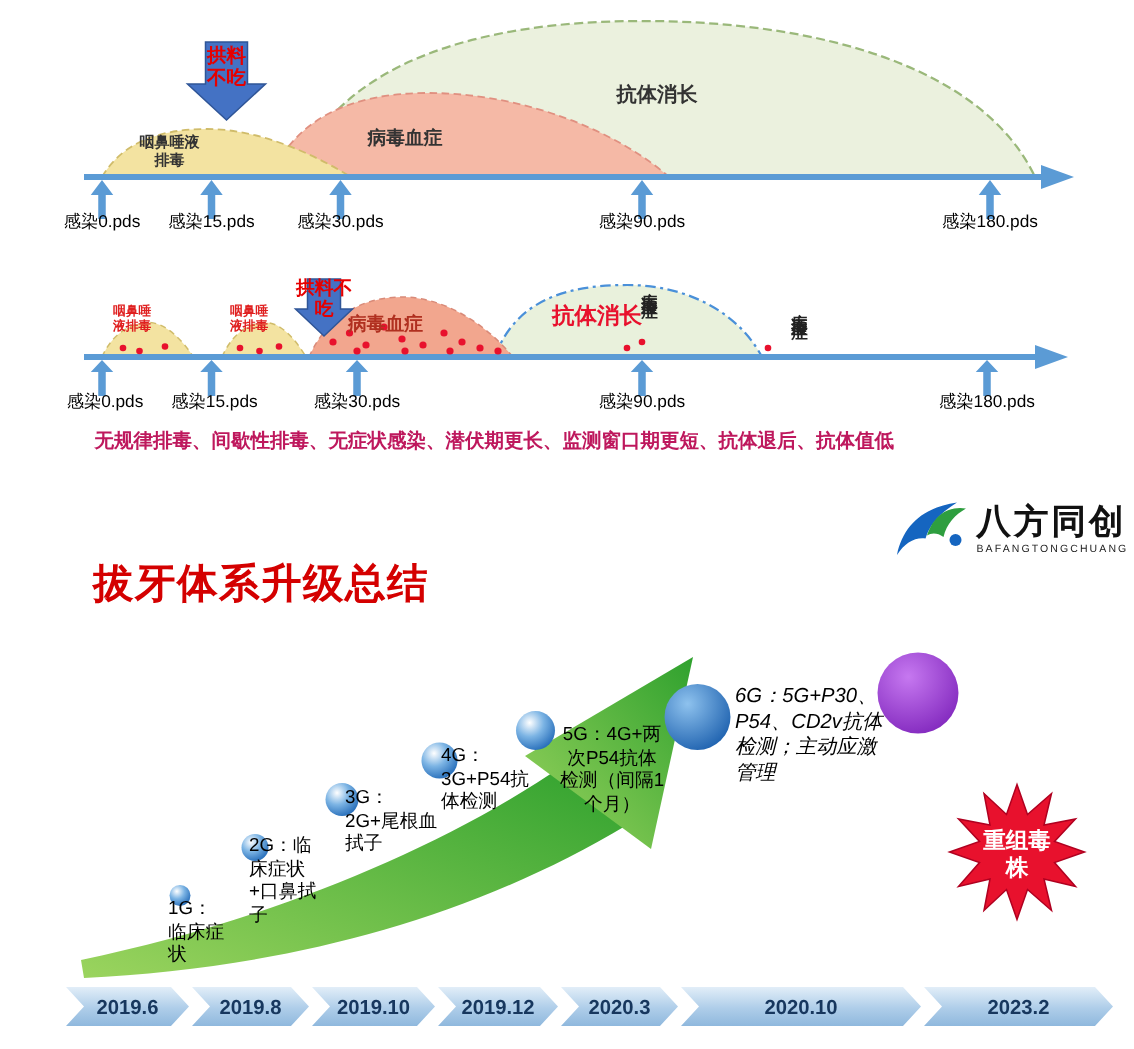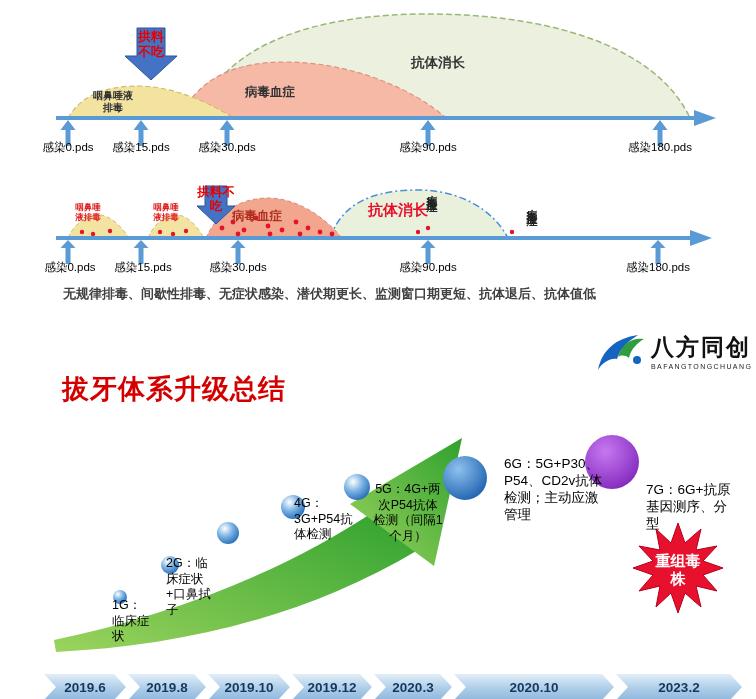--- a/index.html
+++ b/index.html
@@ -17,35 +17,35 @@
   .tick { position:absolute; width:70px; text-align:center; font-weight:400; font-size:11.5px; color:#000; }
 
   .callout { position:absolute; text-align:center; font-weight:700; color:#e60000; line-height:1.15; }
 
   .vtext { position:absolute; writing-mode:vertical-rl; text-orientation:upright; font-size:11px; letter-spacing:2px; color:#222; font-weight:600; }
 
   .saliva-tiny { position:absolute; width:28px; font-size:8.5px; line-height:1.2; color:#e02020; text-align:center; font-weight:600; }
 
   .sec-title { position:absolute; top:159px; left:15px; font-size:17px; font-weight:700; color:#111; letter-spacing:0.5px; }
 
-  .footnote { position:absolute; top:285px; left:63px; width:660px; font-size:13px; font-weight:700; color:#404040; }
+  .footnote { position:absolute; top:285px; left:63px; width:660px; font-size:13px; font-weight:700; color:#be185d; }
 
   .logo { position:absolute; top:328px; left:594px; display:flex; align-items:center; gap:5px; }
   .logo-text-name { font-size:23px; font-weight:700; color:#111; letter-spacing:2px; white-space:nowrap; }
   .logo-text-sub { font-size:7px; letter-spacing:1.4px; color:#222; white-space:nowrap; }
 
   .upgrade-title { position:absolute; top:371px; left:62px; font-size:27px; font-weight:700; color:#d40000; letter-spacing:1px; }
 
   .ms { position:absolute; font-size:12.5px; line-height:1.25; color:#000; }
   .ms.big { font-size:13.5px; }
 
   .star-label { position:absolute; top:552px; left:655px; width:46px; text-align:center; font-size:15px; font-weight:700; color:#fff; line-height:1.2; }
 
   
-  .timeline { position:absolute; top:674px; left:44px; display:flex; gap:2px;text-align:center; }
+  .timeline { position:absolute; top:658px; left:44px; display:flex; gap:2px;text-align:center; }
   .seg {
     height:26px; display:flex; align-items:center; justify-content:center;
     font-weight:700; font-size:13.5px; color:#17375e;
     background:linear-gradient(180deg,#e2eef8 0%,#aecde9 55%,#8fb8dd 100%);
     clip-path:polygon(0 0, calc(100% - 12px) 0, 100% 50%, calc(100% - 12px) 100%, 0 100%, 12px 50%);
   }
 </style>
 </head>
 <body>
 
@@ -197,24 +197,24 @@
         <circle cx="465" cy="60" r="22" fill="url(#sphBig)"></circle>
         <circle cx="612" cy="44" r="27" fill="url(#pur)"></circle>
       </g>
 
       <polygon points="678,105 685,125 701,111 696,132 717,128 703,143 723,150 703,157 717,173 696,168 701,189 685,175 678,195 671,175 656,189 660,168 639,173 653,157 633,150 653,143 639,128 660,132 656,111 671,125" fill="#e8112d" stroke="#b00020" stroke-width="1"></polygon>
     </svg>
   </div>
 
   <div class="ms" style="top:598px;left:112px;width:38px;">1G：临床症状</div>
   <div class="ms" style="top:556px;left:166px;width:54px;">2G：临床症状+口鼻拭子</div>
+  <div class="ms" style="top:524px;left:230px;width:62px;">3G：2G+尾根血拭子</div>
   <div class="ms" style="top:496px;left:294px;width:66px;">4G：3G+P54抗体检测</div>
   <div class="ms" style="top:482px;left:372px;width:72px;text-align:center;">5G：4G+两次P54抗体检测（间隔1个月）</div>
-  <div class="ms big" style="top:456px;left:504px;width:102px;">6G：5G+P30、P54、CD2v抗体检测；主动应激管理</div>
-  <div class="ms big" style="top:482px;left:646px;width:92px;">7G：6G+抗原基因测序、分型</div>
+  <div class="ms big" style="top:456px;left:490px;width:102px;font-style:italic;">6G：5G+P30、P54、CD2v抗体检测；主动应激管理</div>
 
   <div class="star-label">重组毒株</div>
 
   <div class="timeline">
     <div class="seg" style="width:82px;">2019.6</div>
     <div class="seg" style="width:78px;">2019.8</div>
     <div class="seg" style="width:82px;">2019.10</div>
     <div class="seg" style="width:80px;">2019.12</div>
     <div class="seg" style="width:78px;">2020.3</div>
     <div class="seg" style="width:160px;">2020.10</div>

